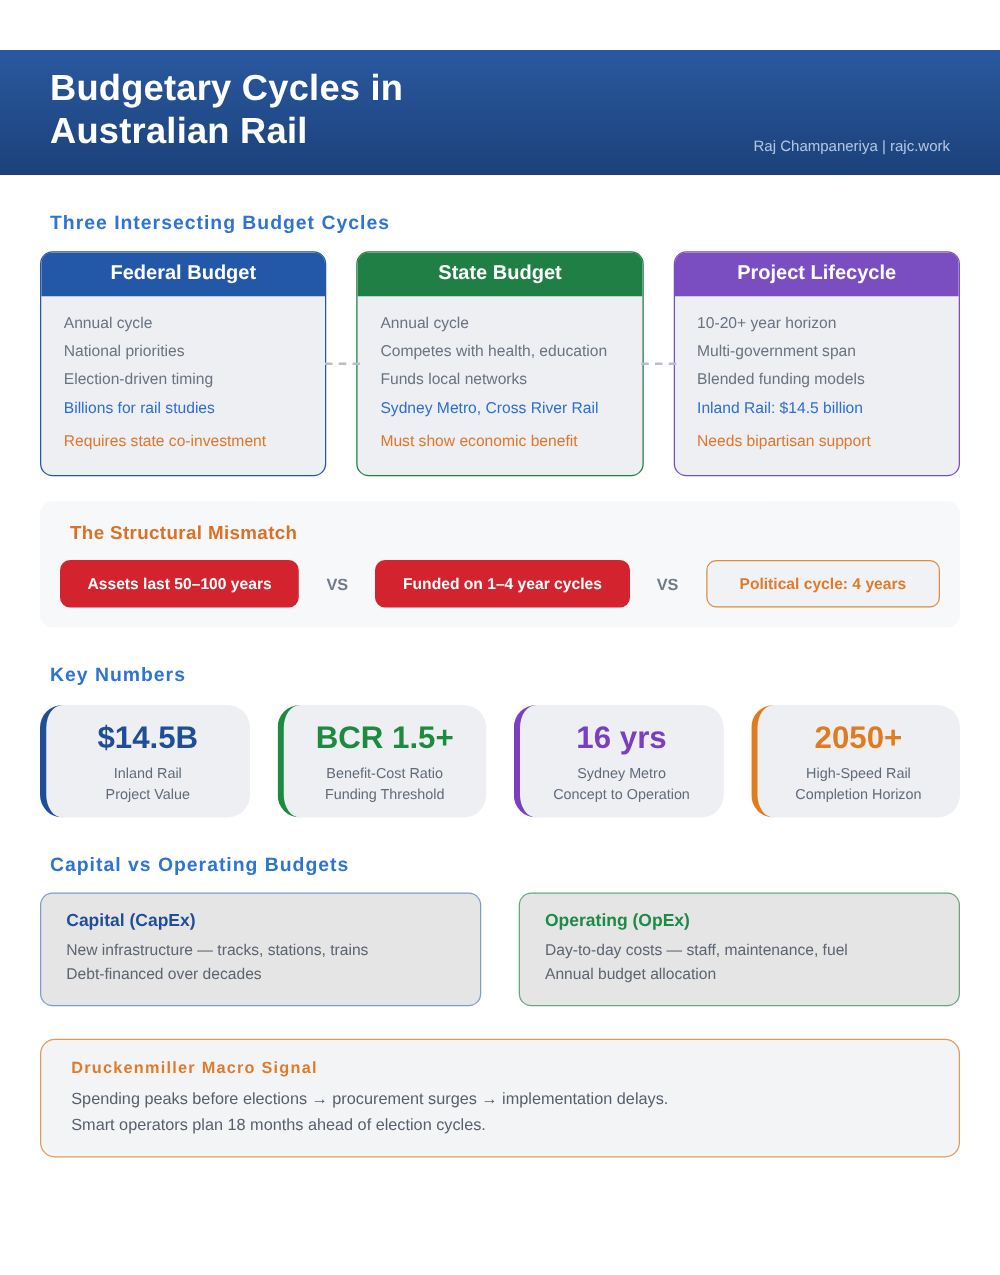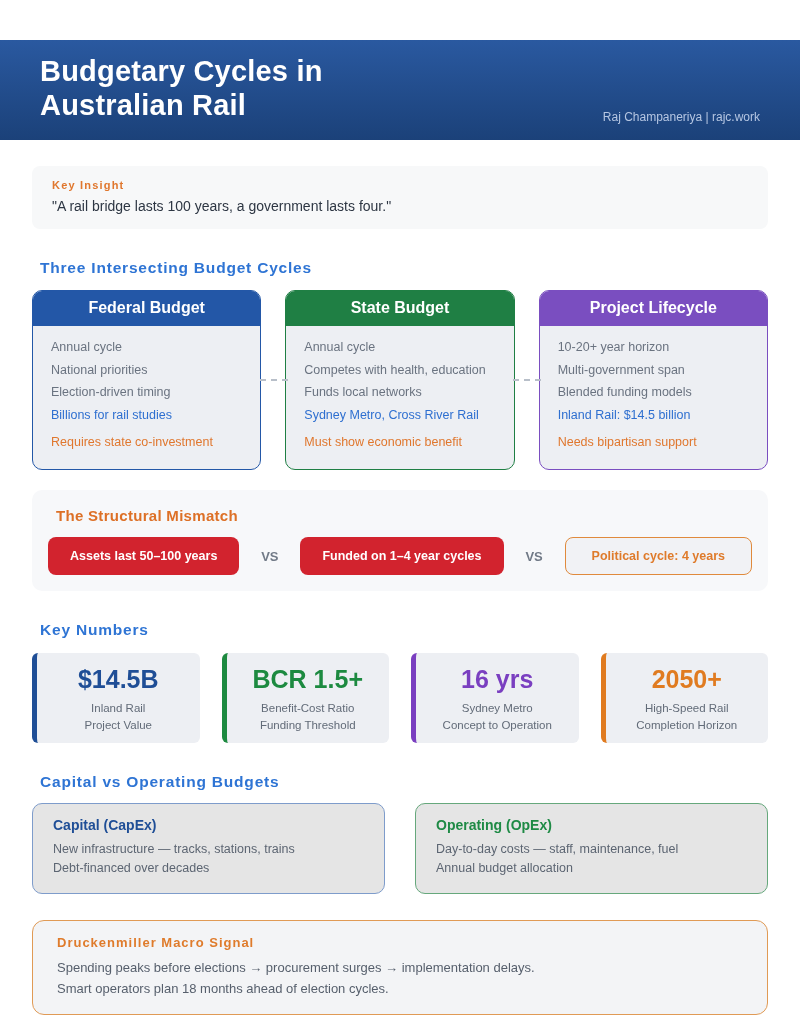--- a/index.html
+++ b/index.html
@@ -50,21 +50,21 @@
   
   .mismatch { margin-top:20px; background:#f7f8fa; border-radius:10px; padding:17px 16px 16px; }
   .mismatch-heading { color:#dd7026; font-size:15px; font-weight:bold; letter-spacing:0.3px; margin-left:8px; }
   .pill-row { display:flex; align-items:center; justify-content:space-between; margin-top:13px; }
   .pill { background:#d2232e; color:#fff; font-weight:bold; font-size:12.5px; padding:12px 22px; border-radius:8px; text-align:center; }
   .pill.outline { background:#f1f2f5; border:1.5px solid #e08a3c; color:#df7b2b; padding:11px 26px; }
   .vs { color:#717a87; font-weight:bold; font-size:13px; }
 
   
   .stat-row { display:grid; grid-template-columns:repeat(4,1fr); gap:22px; margin-top:14px; }
-  .stat-card { background:#edeff3; border-left:5px solid; border-radius:6px; padding:12px 6px 14px; text-align:center; height:90px; }
+  .stat-card { background:#edeff3; border-left:5px solid; border-radius:18px; padding:12px 6px 14px; text-align:center; height:90px; }
   .stat-value { font-size:25px; font-weight:bold; margin-bottom:6px; }
   .stat-label { font-size:11.5px; color:#626b78; line-height:1.5; }
   .stat-card.s1 { border-color:#1f4e96; } .s1 .stat-value { color:#1f4e96; }
   .stat-card.s2 { border-color:#1d8a40; } .s2 .stat-value { color:#1d8a40; }
   .stat-card.s3 { border-color:#7a3fc0; } .s3 .stat-value { color:#7a3fc0; }
   .stat-card.s4 { border-color:#e07b20; } .s4 .stat-value { color:#e07b20; }
 
   
   .budget-row { display:grid; grid-template-columns:1fr 1fr; gap:30px; margin-top:12px; }
   .budget-card { background:#e5e5e5; border-radius:10px; border:1.5px solid; padding:13px 20px 14px; }
@@ -88,24 +88,20 @@
   <header class="banner">
     <div class="banner-title">
       <div>Budgetary Cycles in</div>
       <div>Australian Rail</div>
     </div>
     <div class="byline">Raj Champaneriya | rajc.work</div>
   </header>
 
   <main class="content">
 
-    <section class="key-insight">
-      <div class="ki-label">Key Insight</div>
-      <div class="ki-quote">"A rail bridge lasts 100 years, a government lasts four."</div>
-    </section>
 
     <h2 class="sec">Three Intersecting Budget Cycles</h2>
 
     <div class="cycle-row">
       <div class="cycle-card federal">
         <div class="cc-head">Federal Budget</div>
         <div class="cc-body">
           <div class="cc-item">Annual cycle</div>
           <div class="cc-item">National priorities</div>
           <div class="cc-item">Election-driven timing</div>

